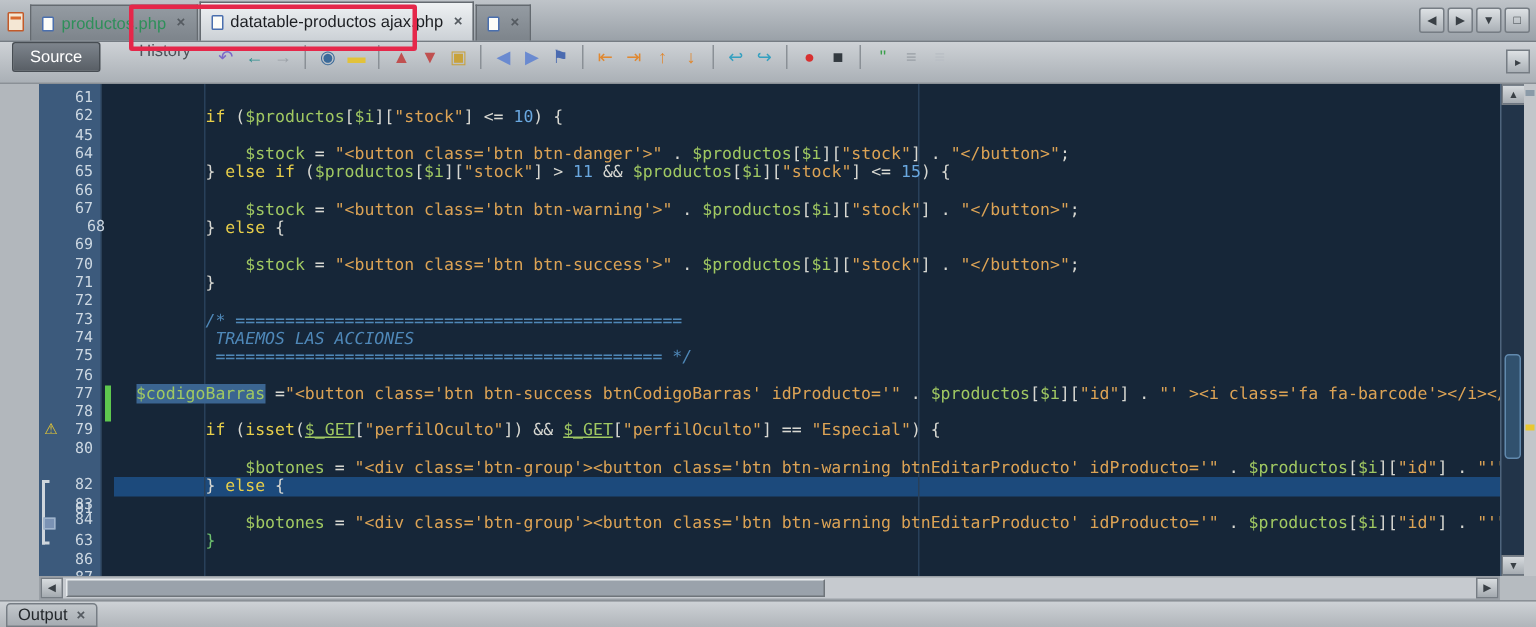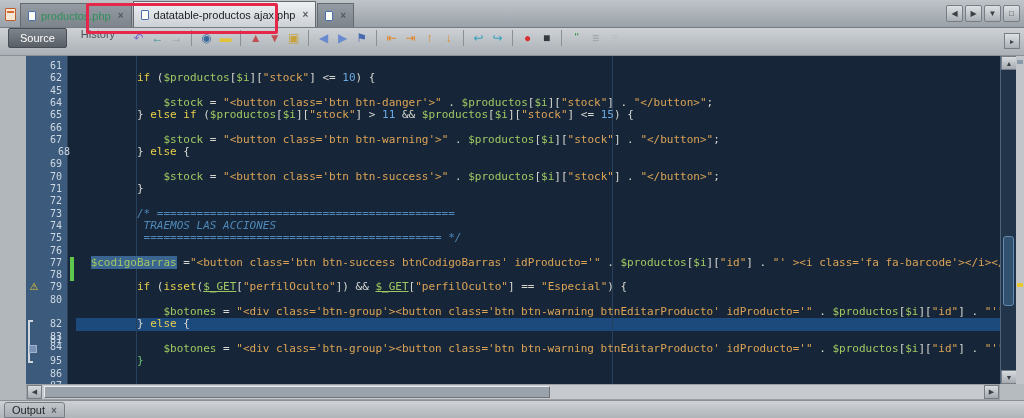--- a/index.html
+++ b/index.html
@@ -28,21 +28,21 @@
   
   .annotation-box { position:absolute; left:86px; top:3px; width:192px; height:31px;
                     border:3px solid #e5274a; border-radius:2px; z-index:60; pointer-events:none; }
 
   
   .toolbar { position:absolute; left:0; top:28px; width:1024px; height:28px;
              background:linear-gradient(#ced2d6,#aab0b6); border-bottom:1px solid #8a9096;
              display:flex; align-items:flex-start; }
   .source-btn { margin-left:8px; padding:3px 11px; font-size:11px; color:#ffffff;
                 background:linear-gradient(#7d848c,#595f66); border:1px solid #474d53; border-radius:2px; }
-  .history-lbl { margin-left:14px; font-size:11px; color:#4c5157; }
+  .history-lbl { margin-left:26px; font-size:11px; color:#4c5157; }
   .tool-icons { display:flex; align-items:center; margin-left:14px; }
   .ticon { width:19px; height:19px; display:flex; align-items:center; justify-content:center;
            font-size:12px; border:1px solid transparent; border-radius:2px; }
   .tsep { width:1px; height:16px; background:#8a9096; margin:0 5px; }
   .toolbar-end-btn { position:absolute; right:4px; top:33px; width:16px; height:16px;
            background:linear-gradient(#dde1e4,#aab0b6); border:1px solid #767d84; font-size:8px; color:#3a4046;
            display:flex; align-items:center; justify-content:center; }
 
   
   .left-frame { position:absolute; left:0; top:56px; width:26px; height:344px; background:#b2b7bc; }
@@ -210,21 +210,21 @@
         <div class="ln-num" style="top: 237.7px;">80</div>
         <div class="ln-code" style="top: 237.7px;"></div>
         <div class="ln-num" style="top: 250px; margin-top: 28px;">81</div>
         <div class="ln-code" style="top: 250px;"><span class="tp">            </span><span class="tv">$botones</span><span class="tp"> = </span><span class="ts">"&lt;div class='btn-group'&gt;&lt;button class='btn btn-warning btnEditarProducto' idProducto='"</span><span class="tp"> . </span><span class="tv">$productos</span><span class="tp">[</span><span class="tv">$i</span><span class="tp">][</span><span class="ts">"id"</span><span class="tp">] . </span><span class="ts">"'"</span></div>
         <div class="ln-num" style="top: 262.3px;">82</div>
         <div class="ln-code" style="top: 262.3px;"><span class="tp">        } </span><span class="tk">else</span><span class="tp"> {</span></div>
         <div class="ln-num" style="top: 274.6px;">83</div>
         <div class="ln-code" style="top: 274.6px;"></div>
         <div class="ln-num" style="top: 285px;">84</div>
         <div class="ln-code" style="top: 286.9px;"><span class="tp">            </span><span class="tv">$botones</span><span class="tp"> = </span><span class="ts">"&lt;div class='btn-group'&gt;&lt;button class='btn btn-warning btnEditarProducto' idProducto='"</span><span class="tp"> . </span><span class="tv">$productos</span><span class="tp">[</span><span class="tv">$i</span><span class="tp">][</span><span class="ts">"id"</span><span class="tp">] . </span><span class="ts">"'"</span></div>
-        <div class="ln-num" style="top: 299.2px;">95</div>
+        <div class="ln-num" style="top: 299.2px;">63</div>
         <div class="ln-code" style="top: 299.2px;"><span class="tp">        </span><span class="tb2">}</span></div>
         <div class="ln-num" style="top: 311.5px;">86</div>
         <div class="ln-code" style="top: 311.5px;"></div>
         <div class="ln-num" style="top: 323.8px;">87</div>
         <div class="ln-code" style="top: 323.8px;"></div>
       </div>
     <div class="warning-glyph" id="warn-glyph" style="top: 225.4px;">⚠</div>
     <div class="vcs-bar" id="vcs-bar" style="top: 200.8px; height: 24.6px;"></div>
     <div class="fold-bracket" id="fold-bracket" style="top: 264.3px; height: 42.9px;"></div>
     <div class="glyph-mark" id="glyph-mark" style="top: 288.9px;"></div>

